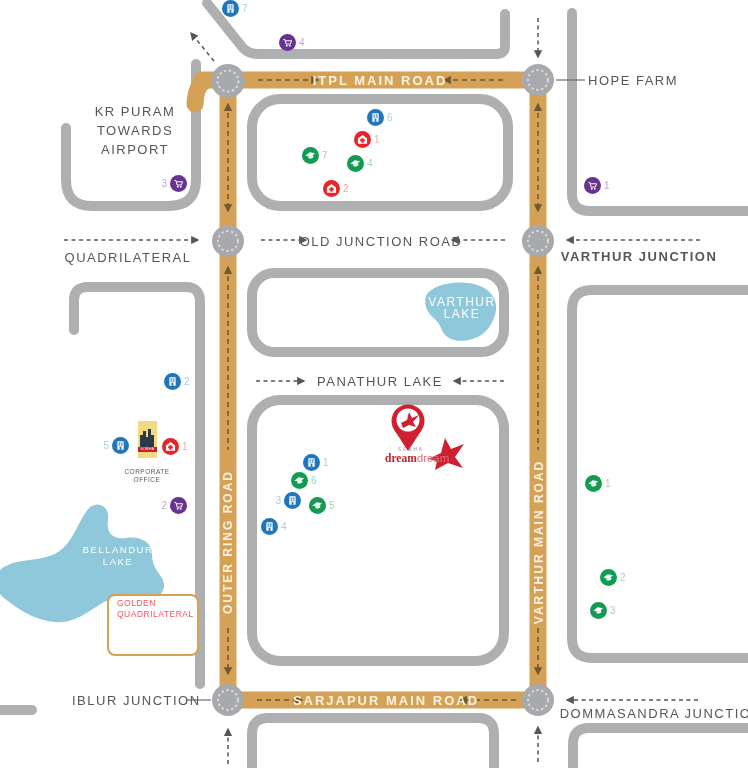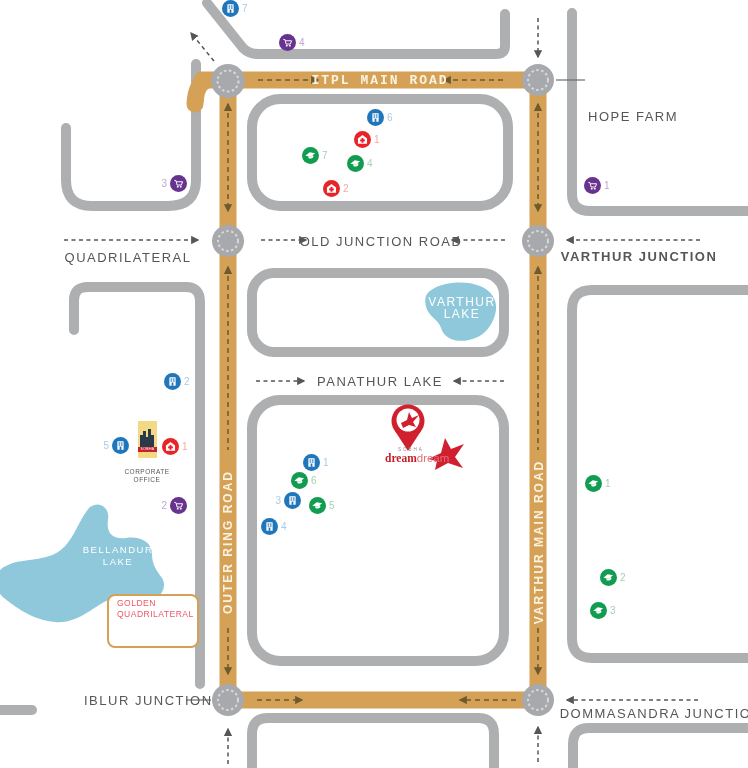--- a/index.html
+++ b/index.html
@@ -1,32 +1,32 @@
 <!DOCTYPE html>
 <html><head>
 <meta charset="utf-8">
 <style>
   html,body{margin:0;padding:0;background:#fff;}
   #map{position:relative;width:748px;height:768px;overflow:hidden;background:#fff;
        font-family:"Liberation Sans", sans-serif;}
   #roadsvg{position:absolute;left:0;top:0;}
   .lbl{position:absolute;color:#55565A;font-size:13px;letter-spacing:1.5px;white-space:nowrap;
        transform:translate(-50%,-50%);}
-  .lbl.leftalign{transform:translateY(-50%);margin-top:36px;}
+  .lbl.leftalign{transform:translateY(-50%);}
   .lbl.rightalign{transform:translateY(-50%);text-align:right;}
   .goldlbl{position:absolute;color:#FBF3E1;font-size:13px;letter-spacing:2px;white-space:nowrap;
        transform:translate(-50%,-50%);font-weight:bold;}
   .vlbl{position:absolute;color:#FBF3E1;font-size:12px;letter-spacing:2px;white-space:nowrap;
        transform:translate(-50%,-50%) rotate(-90deg);font-weight:bold;}
   .multi{position:absolute;transform:translate(-50%,-50%);text-align:center;color:#55565A;
        font-size:13px;letter-spacing:1.5px;line-height:19px;white-space:nowrap;}
   .lake-lbl{position:absolute;transform:translate(-50%,-50%);text-align:center;color:#fff;
        font-size:12px;letter-spacing:1.5px;line-height:12px;white-space:nowrap;}
   .gq-box{position:absolute;left:107px;top:594px;width:80px;height:40px;border:2px solid #D4A156;
-       border-radius:8px;background:#fff;padding:2px 0 8px 8px;}
+       border-radius:8px;background:#fff;padding:2px 0 16px 8px;}
   .gq-box span{display:block;color:#EF5563;font-size:8.5px;letter-spacing:0.5px;line-height:11px;}
   .marker{position:absolute;width:17px;height:17px;border-radius:50%;}
   .marker svg{position:absolute;left:2px;top:2px;}
   .marker .num{position:absolute;left:20px;top:3px;font-size:10px;letter-spacing:0;}
   .marker.nleft .num{left:auto;right:20px;}
   .m-office{background:#1F76BB;} .m-office .num{color:#A9CBE8;}
   .m-school{background:#129C51;} .m-school .num{color:#A5D1B2;}
   .m-hospital{background:#E92429;} .m-hospital .num{color:#F2A9A9;}
   .m-mall{background:#67338F;} .m-mall .num{color:#C0A5D3;}
   .corp{position:absolute;left:138px;top:421px;width:19px;height:37px;background:#F3D984;}
@@ -173,22 +173,27 @@
       <rect x="3.8" y="5.9" width="4.4" height="1.8" fill="#E92429"></rect>
     </symbol>
     <symbol id="ic-cart" viewBox="0 0 12 12">
       <path d="M2.2 3.2 H3.6 L4.7 7.4 H8.6 L9.8 4.4 H4.1" fill="none" stroke="#fff" stroke-width="0.9" stroke-linejoin="round"></path>
       <circle cx="5.3" cy="8.9" r="0.9" fill="#fff"></circle>
       <circle cx="8.1" cy="8.9" r="0.9" fill="#fff"></circle>
     </symbol>
   </defs>
 </svg>
 
-
-<div class="goldlbl" style="left:380px;top:80px;font-family:Liberation Mono, monospace;">ITPL MAIN ROAD</div>
+<div class="multi" style="left:135px;top:130px;">
+  <span>KR PURAM</span><br>
+  <span>TOWARDS</span><br>
+  <span>AIRPORT</span>
+</div>
+
+<div class="goldlbl" style="left:380px;top:80px;">ITPL MAIN ROAD</div>
 <div class="lbl leftalign" style="left:588px;top:80px;">HOPE FARM</div>
 
 <div class="lbl" style="left:128px;top:257px;">QUADRILATERAL</div>
 <div class="lbl" style="left:381px;top:241px;">OLD JUNCTION ROAD</div>
 <div class="lbl" style="left:639px;top:256px;font-weight:bold;">VARTHUR JUNCTION</div>
 
 <div class="lake-lbl" style="left:462px;top:308px;">
   <span>VARTHUR</span><br>
   <span>LAKE</span>
 </div>
@@ -201,21 +206,22 @@
 <div class="lake-lbl" style="left:118px;top:556px;font-size:9.5px;">
   <span>BELLANDUR</span><br>
   <span>LAKE</span>
 </div>
 
 <div class="gq-box">
   <span>GOLDEN</span>
   <span>QUADRILATERAL</span>
 </div>
 
-<div class="lbl rightalign" style="left:72px;top:700px;width:110px;margin-left:12px;">IBLUR JUNCTION</div>
+<div class="lbl rightalign" style="left:72px;top:700px;width:110px;">IBLUR JUNCTION</div>
+<div class="goldlbl" style="left:386px;top:700px;">SARJAPUR MAIN ROAD</div>
 <div class="lbl" style="left:661px;top:713px;">DOMMASANDRA JUNCTION</div>
 
 <div class="corp">
   <svg width="19" height="20" style="position:absolute;left:0;top:6px;">
     <path d="M2,20 V8 H5 V4 H8 V10 H10 V2 H13 V8 H16 V20 Z" fill="#2B3A4A"></path>
   </svg>
   <div class="band">SOBHA</div>
 </div>
 <div class="corp-lbl">
   <span>CORPORATE</span><br>

